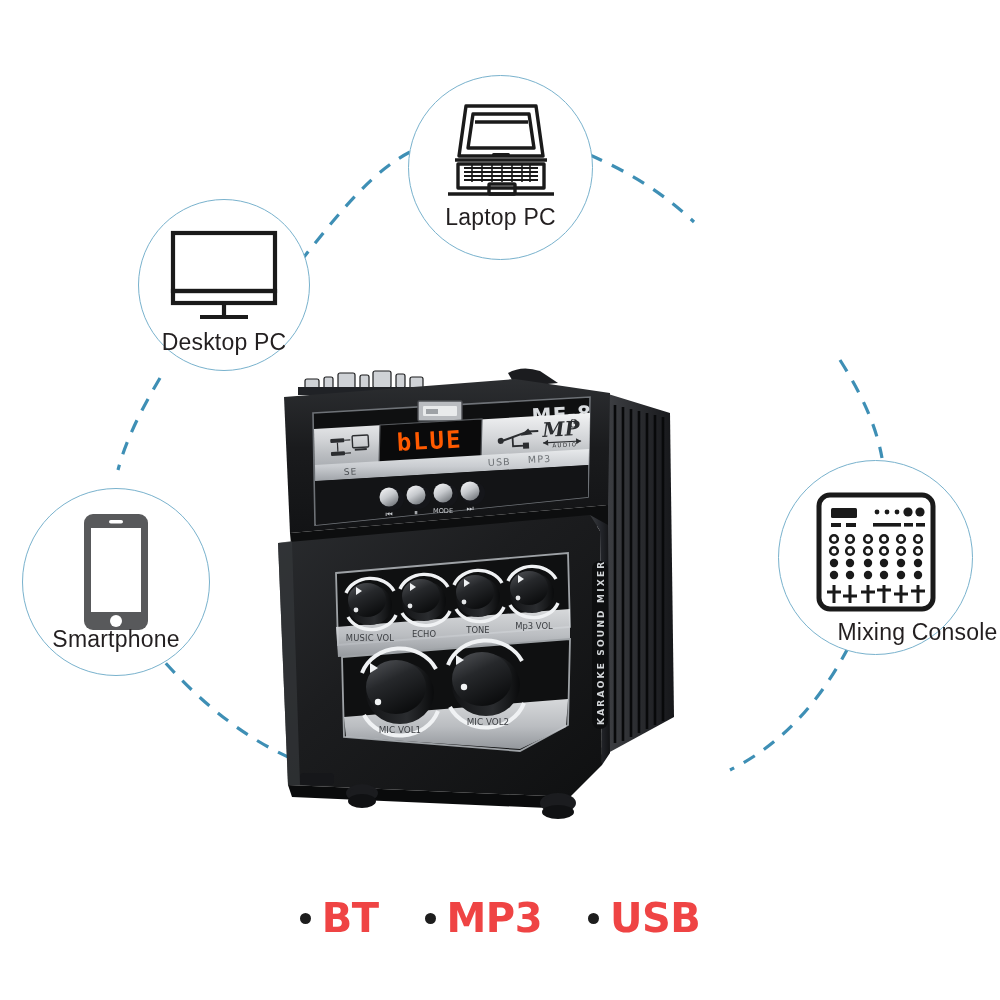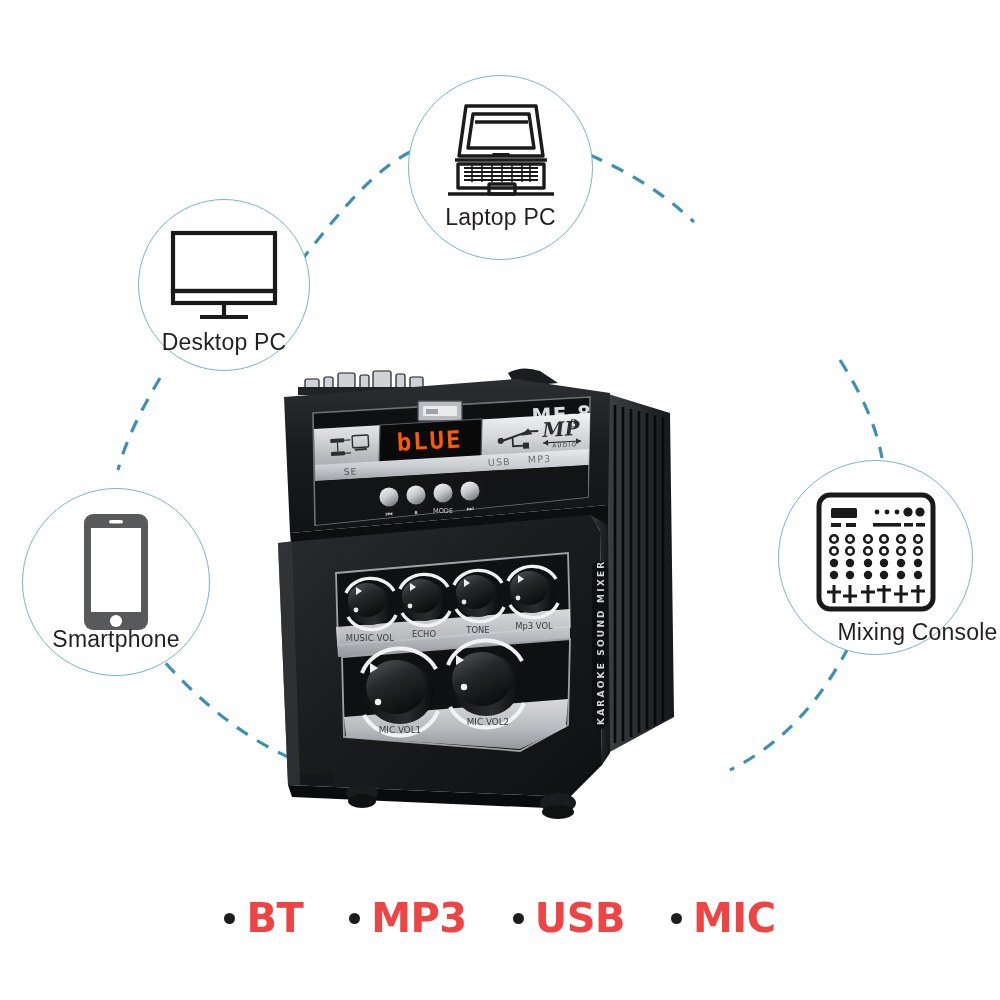--- a/index.html
+++ b/index.html
@@ -504,19 +504,15 @@
       <span class="flabel">BT</span>
     </div>
     <div class="feat">
       <span class="dot"></span>
       <span class="flabel">MP3</span>
     </div>
     <div class="feat">
       <span class="dot"></span>
       <span class="flabel">USB</span>
     </div>
-    <div class="feat">
-      <span class="dot"></span>
-      <span class="flabel">MIC</span>
-    </div>
   </div>
 
 </div>
 
 </body></html>

